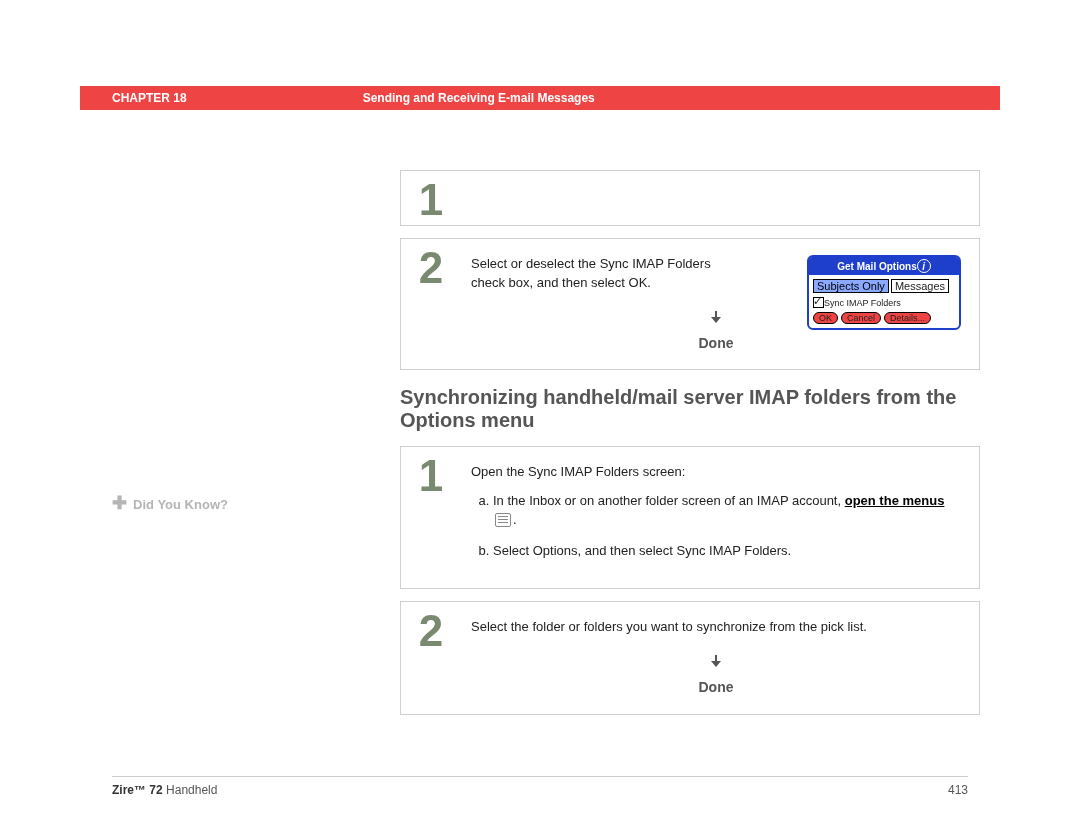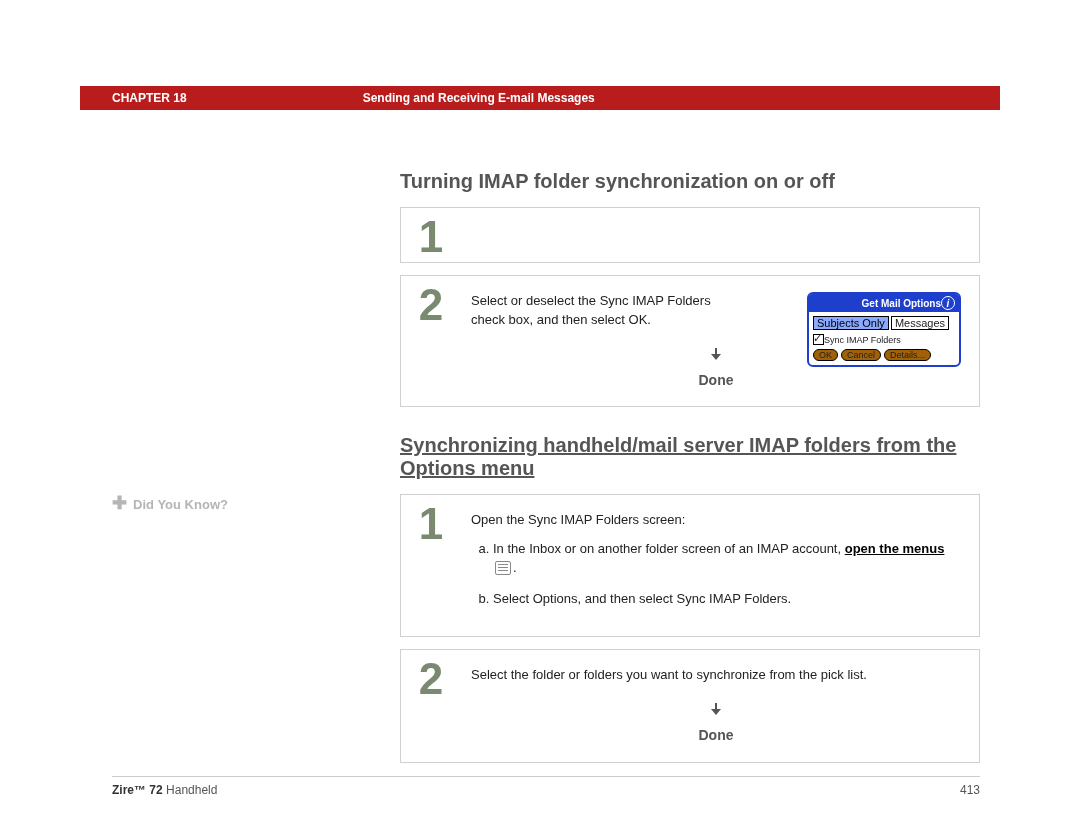--- a/index.html
+++ b/index.html
@@ -11,21 +11,21 @@
     height: 834px;
     position: relative;
     color: #222;
   }
   .header-bar {
     position: absolute;
     top: 86px;
     left: 80px;
     right: 80px;
     height: 24px;
-    background: #b91c1c;
+    background: #ef4444;
     display: flex;
     align-items: center;
     font-size: 12px;
     font-weight: bold;
     color: #fff;
   }
   .header-chapter { margin-left: 32px; }
   .header-title   { margin-left: 176px; }
   .left-col {
     position: absolute;
@@ -109,38 +109,38 @@
     width:150px;
     border:2px solid #1d3fcc;
     border-radius:6px;
     background:#fff;
     font-size:10px;
     font-family: Arial, sans-serif;
   }
   .gmo-title{
     background:#1d3fcc; color:#fff;
     padding:2px 4px; font-weight:bold; font-size:10px;
-    display:flex; justify-content:flex-end; align-items:center;
+    display:flex; justify-content:center; align-items:center;
     border-top-left-radius:3px; border-top-right-radius:3px;
   }
   .gmo-body{ padding:4px; }
   .gmo-tabs{ display:flex; gap:2px; margin-bottom:4px; }
   .gmo-tab{ border:1px solid #000; padding:0 3px; font-size:11px; background:#fff; }
   .gmo-tab.active{ background:#8aa9ff; color:#000; }
   .gmo-chk{ display:flex; align-items:center; gap:0; font-size:9px; margin-bottom:4px;}
   .gmo-chk .box{ width:9px; height:9px; border:1px solid #000; position:relative; }
   .gmo-chk .box::after{ content:"✓"; position:absolute; top:-3px; left:-1px; font-size:11px; }
   .gmo-btns{ display:flex; gap:3px; }
-  .gmo-btn{ border:1px solid #000; border-radius:8px; padding:0 5px; font-size:9px; background:#a16207; }
+  .gmo-btn{ border:1px solid #000; border-radius:8px; padding:0 5px; font-size:9px; background:#ef4444; }
   .gmo-info{
     width:12px; height:12px; border:1px solid #fff; border-radius:50%;
     display:flex; align-items:center; justify-content:center; font-style:italic; font-weight:bold; font-size:10px;
   }
   .footer{
-    position:absolute; left:112px; right:100px; top:776px;
+    position:absolute; left:112px; right:112px; top:776px;
     border-top:1px solid #ccc; padding-top:6px;
     display:flex; justify-content:space-between; font-size:12px; color:#555;
   }
   .footer .prod b{ color:#333; }
 </style>
 </head>
 <body>
 
 <div class="header-bar">
   <span class="header-chapter">CHAPTER 18</span>
@@ -148,21 +148,20 @@
 </div>
 
 <div class="left-col">
   <div class="dyk-line">
     <span class="plus">✚</span>
     <span class="dyk">Did You Know?</span>
   </div>
 </div>
 
 <div class="main">
-  <h2 class="section">Turning IMAP folder synchronization on or off</h2>
 
   <div class="step-block">
     <div class="step-num">1</div>
   </div>
 
   <div class="step-block" style="min-height:130px;">
     <div class="step-num">2</div>
     <div class="step-body">
       <div class="narrow">Select or deselect the Sync IMAP Folders check box, and then select OK.</div>
       <div class="done-row">
@@ -187,21 +186,21 @@
         </div>
         <div class="gmo-btns">
           <span class="gmo-btn">OK</span>
           <span class="gmo-btn">Cancel</span>
           <span class="gmo-btn">Details...</span>
         </div>
       </div>
     </div>
   </div>
 
-  <h2 class="section" style="margin-top:27px;text-decoration:underline;">Synchronizing handheld/mail server IMAP folders from the Options menu</h2>
+  <h2 class="section" style="margin-top:16px;">Synchronizing handheld/mail server IMAP folders from the Options menu</h2>
 
   <div class="step-block">
     <div class="step-num">1</div>
     <div class="step-body">
       <div>Open the Sync IMAP Folders screen:</div>
       <ol class="sub">
         <li>
           <span>In the Inbox or on another folder screen of an IMAP account, </span>
           <span class="link">open the menus</span>
           <span class="menu-icon"></span>.

